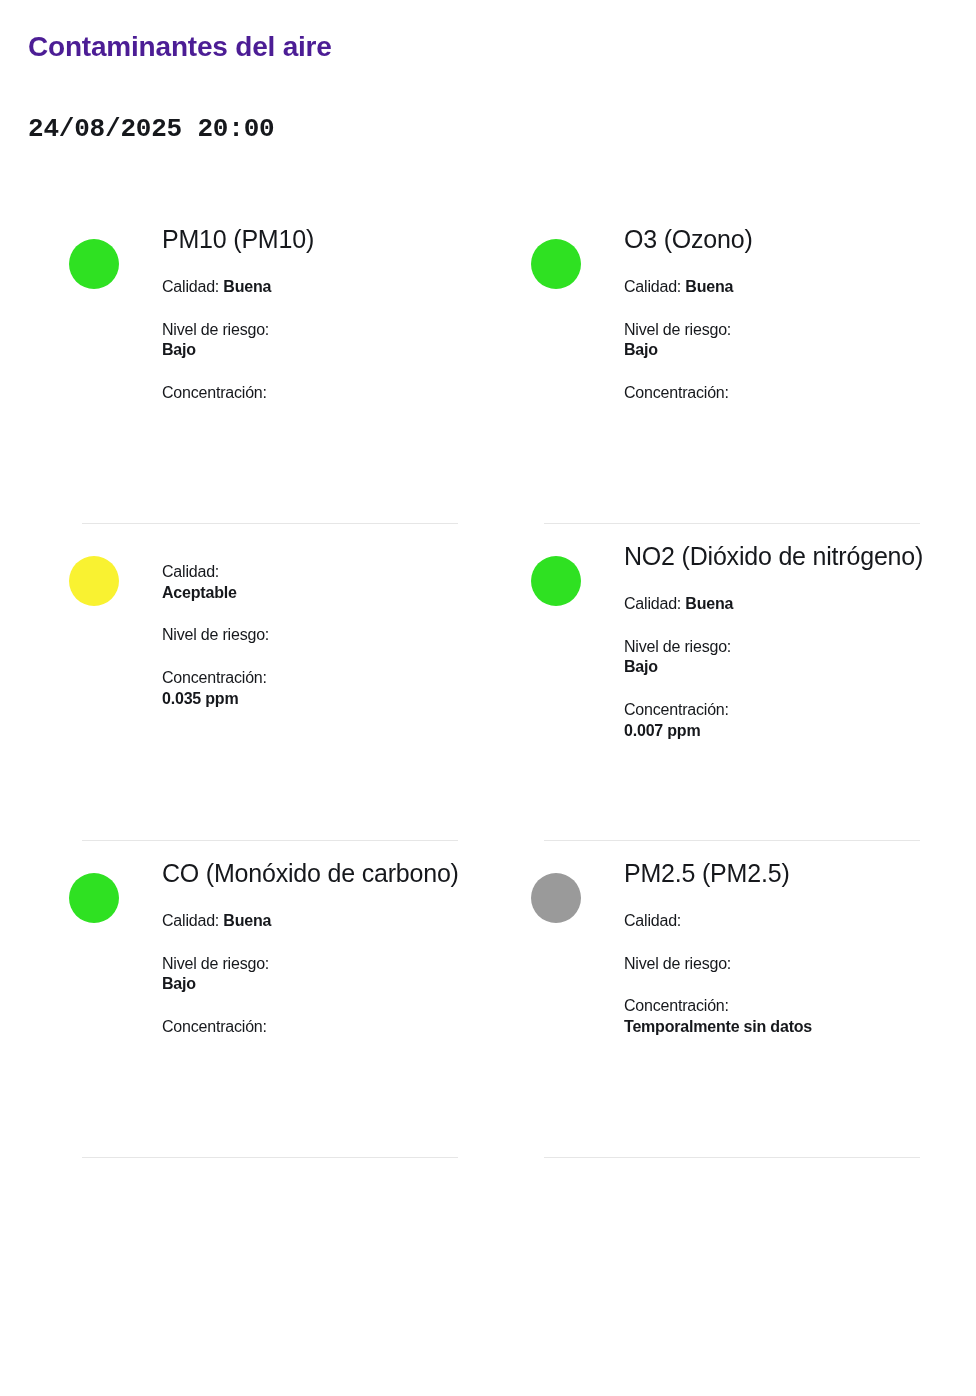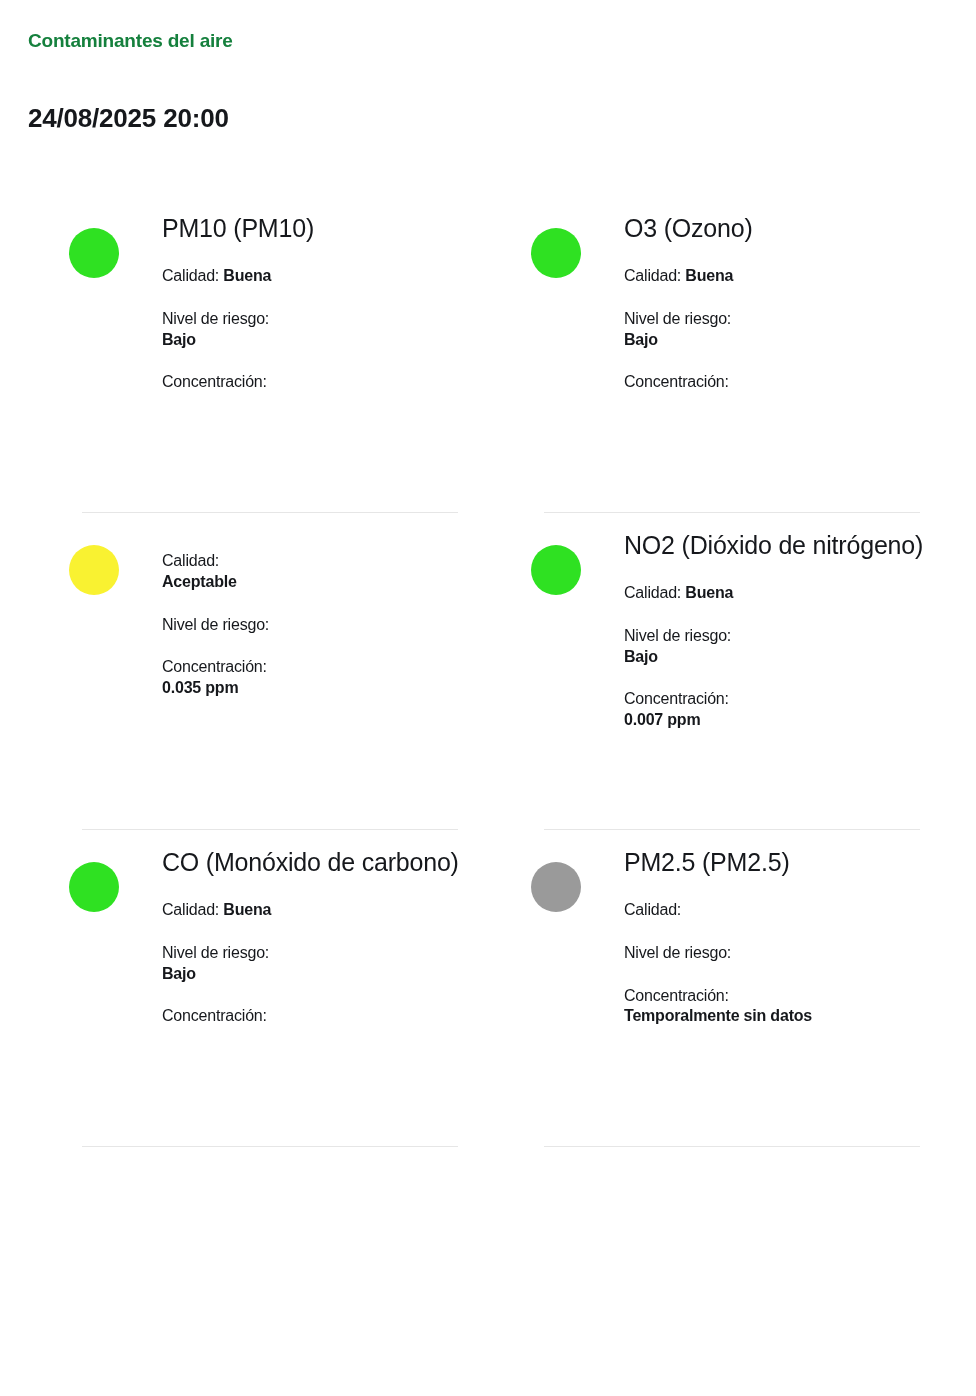--- a/index.html
+++ b/index.html
@@ -13,34 +13,35 @@
     height: 1396px;
     font-family: "Liberation Sans", sans-serif;
     color: #16181c;
     overflow: hidden;
   }
   .page {
     width: 976px;
     padding: 30px 26px 0 26px;
   }
   .page-title {
-    font-size: 19px;
+    font-size: 28px;
     font-weight: bold;
     letter-spacing: -0.2px;
-    color: #15803d;
+    color: #4c1d95;
     margin: 0 0 15px 2px;
     line-height: 1.2;
   }
   .page-subtitle {
     font-size: 26px;
     font-weight: bold;
     letter-spacing: -0.2px;
     color: #16181c;
     margin: 50px 0 0 2px;
     line-height: 1.2;
+    font-family: Liberation Mono, monospace;
   }
   .grid {
     margin-top: 62px;
     display: grid;
     grid-template-columns: 1fr 1fr;
   }
   .cell {
     position: relative;
     padding: 0 0 0 0;
   }

